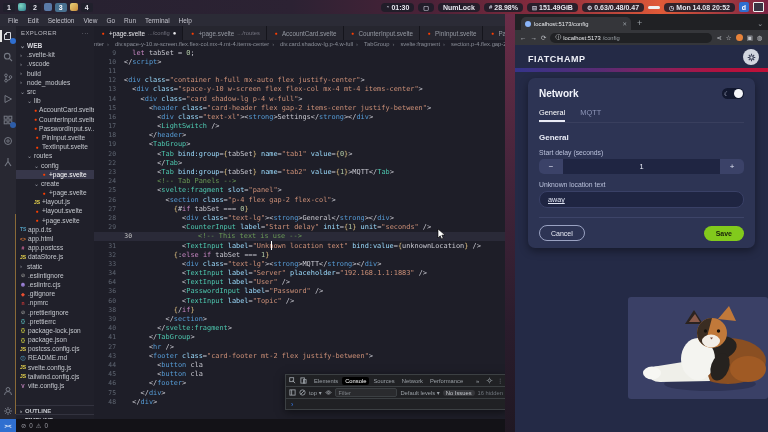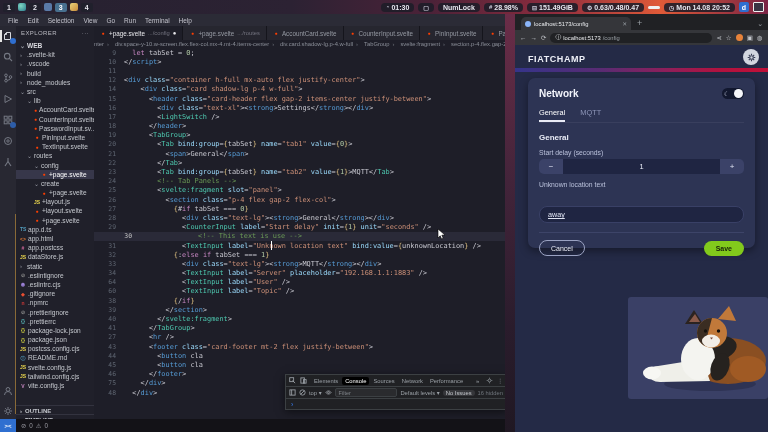--- a/index.html
+++ b/index.html
@@ -99,21 +99,21 @@
   .lswitch .moon{font-size:6px;color:#cfd4ea;margin-left:2px;}
   .lswitch .knob{position:absolute;right:1px;top:1px;width:9px;height:9px;border-radius:50%;background:#f5f6fa;}
   .ctabs{display:flex;gap:15px;margin-top:9px;font-size:7.4px;color:#8e96b8;border-bottom:1px solid rgba(255,255,255,.06);}
   .ctab{padding-bottom:3px;}
   .ctab.on{color:#fff;border-bottom:2px solid #e9ebf5;}
   .csection{margin-top:10px;font-size:8px;font-weight:bold;}
   .clabel{margin-top:7px;font-size:6.8px;color:#b9c0da;}
   .counter{margin-top:3px;height:15px;display:flex;border-radius:5px;overflow:hidden;}
   .cbtn{width:24px;background:#3b4268;display:flex;align-items:center;justify-content:center;font-size:8px;color:#dfe3f2;}
   .cval{flex:1;background:#1f2542;display:flex;align-items:center;justify-content:center;font-size:7.4px;}
-  .tinput{margin-top:18px;height:15px;border-radius:8px;background:#1f2542;border:1px solid #394066;display:flex;align-items:center;padding-left:8px;font-size:7.2px;color:#dfe3f2;text-decoration:underline;}
+  .tinput{margin-top:3px;height:15px;border-radius:8px;background:#1f2542;border:1px solid #394066;display:flex;align-items:center;padding-left:8px;font-size:7.2px;color:#dfe3f2;text-decoration:underline;}
   .cdivider{margin-top:9px;height:1px;background:#3d4468;}
   .cfoot{margin-top:7px;display:flex;justify-content:space-between;align-items:center;}
   .btn-cancel{height:14px;padding:0 11px;border-radius:8px;border:1px solid #9aa2c2;display:flex;align-items:center;font-size:7px;color:#e8ebf5;}
   .btn-save{height:15px;padding:0 12px;border-radius:8px;background:#82ca1c;display:flex;align-items:center;font-size:7px;font-weight:bold;color:#18220a;}
   
   .catbox{position:absolute;left:113px;top:252px;width:140px;height:102px;background:#3a4066;border-radius:3px;}
   svg{display:block;}
 </style>
 </head>
 <body>
@@ -454,42 +454,43 @@
         <span class="crumb-sep">›</span>
         <span class="crumb-ico"></span>
         <span class="crumb">section.p-4.flex.gap-2.flex-col</span>
       </div>
 
     <div class="abs editor" id="code">
         <div class="cline"><span class="ln">9</span><span class="ct">  <span class="tk">let</span> tabSet = <span class="tn">0</span>;</span></div>
         <div class="cline"><span class="ln">10</span><span class="ct">&lt;/<span class="tt">script</span>&gt;</span></div>
         <div class="cline"><span class="ln">11</span><span class="ct"></span></div>
         <div class="cline"><span class="ln">12</span><span class="ct">&lt;<span class="tt">div</span> <span class="ta">class</span>=<span class="ts">"container h-full mx-auto flex justify-center"</span>&gt;</span></div>
+        <div class="cline"><span class="ln">13</span><span class="ct">  &lt;<span class="tt">div</span> <span class="ta">class</span>=<span class="ts">"space-y-10 w-screen flex flex-col mx-4 mt-4 items-center"</span>&gt;</span></div>
         <div class="cline"><span class="ln">14</span><span class="ct">    &lt;<span class="tt">div</span> <span class="ta">class</span>=<span class="ts">"card shadow-lg p-4 w-full"</span>&gt;</span></div>
         <div class="cline"><span class="ln">15</span><span class="ct">      &lt;<span class="tt">header</span> <span class="ta">class</span>=<span class="ts">"card-header flex gap-2 items-center justify-between"</span>&gt;</span></div>
         <div class="cline"><span class="ln">16</span><span class="ct">        &lt;<span class="tt">div</span> <span class="ta">class</span>=<span class="ts">"text-xl"</span>&gt;&lt;<span class="tt">strong</span>&gt;Settings&lt;/<span class="tt">strong</span>&gt;&lt;/<span class="tt">div</span>&gt;</span></div>
         <div class="cline"><span class="ln">17</span><span class="ct">        &lt;<span class="tt2">LightSwitch</span> /&gt;</span></div>
         <div class="cline"><span class="ln">18</span><span class="ct">      &lt;/<span class="tt">header</span>&gt;</span></div>
         <div class="cline"><span class="ln">19</span><span class="ct">      &lt;<span class="tt2">TabGroup</span>&gt;</span></div>
         <div class="cline"><span class="ln">20</span><span class="ct">        &lt;<span class="tt2">Tab</span> <span class="ta">bind:group</span>=<span class="tb">{</span>tabSet<span class="tb">}</span> <span class="ta">name</span>=<span class="ts">"tab1"</span> <span class="ta">value</span>=<span class="tb">{</span><span class="tn">0</span><span class="tb">}</span>&gt;</span></div>
-        <div class="cline"><span class="ln">21</span><span class="ct">          &lt;<span class="tt">span</span>&gt;General&lt;/<span class="tt">span</span>&gt;</span></div>
         <div class="cline"><span class="ln">22</span><span class="ct">        &lt;/<span class="tt2">Tab</span>&gt;</span></div>
         <div class="cline"><span class="ln">23</span><span class="ct">        &lt;<span class="tt2">Tab</span> <span class="ta">bind:group</span>=<span class="tb">{</span>tabSet<span class="tb">}</span> <span class="ta">name</span>=<span class="ts">"tab2"</span> <span class="ta">value</span>=<span class="tb">{</span><span class="tn">1</span><span class="tb">}</span>&gt;MQTT&lt;/<span class="tt2">Tab</span>&gt;</span></div>
         <div class="cline"><span class="ln">24</span><span class="ct">        <span class="tc">&lt;!-- Tab Panels --&gt;</span></span></div>
         <div class="cline"><span class="ln">25</span><span class="ct">        &lt;<span class="tt2">svelte:fragment</span> <span class="ta">slot</span>=<span class="ts">"panel"</span>&gt;</span></div>
         <div class="cline"><span class="ln">26</span><span class="ct">          &lt;<span class="tt">section</span> <span class="ta">class</span>=<span class="ts">"p-4 flex gap-2 flex-col"</span>&gt;</span></div>
         <div class="cline"><span class="ln">27</span><span class="ct">            <span class="tb">{</span>#<span class="tk">if</span> tabSet === <span class="tn">0</span><span class="tb">}</span></span></div>
         <div class="cline"><span class="ln">28</span><span class="ct">              &lt;<span class="tt">div</span> <span class="ta">class</span>=<span class="ts">"text-lg"</span>&gt;&lt;<span class="tt">strong</span>&gt;General&lt;/<span class="tt">strong</span>&gt;&lt;/<span class="tt">div</span>&gt;</span></div>
         <div class="cline"><span class="ln">29</span><span class="ct">              &lt;<span class="tt2">CounterInput</span> <span class="ta">label</span>=<span class="ts">"Start delay"</span> <span class="ta">init</span>=<span class="tb">{</span><span class="tn">1</span><span class="tb">}</span> <span class="ta">unit</span>=<span class="ts">"seconds"</span> /&gt;</span></div>
         <div class="cline cur"><span class="ln">30</span><span class="ct">              <span class="tc">&lt;!-- This text is use --&gt;</span></span></div>
         <div class="cline"><span class="ln">31</span><span class="ct">              &lt;<span class="tt2">TextInput</span> <span class="ta">label</span>=<span class="ts">"Unknown location text"</span> <span class="ta">bind:value</span>=<span class="tb">{</span>unknownLocation<span class="tb">}</span> /&gt;</span></div>
         <div class="cline"><span class="ln">32</span><span class="ct">            <span class="tb">{</span>:<span class="tk">else</span> <span class="tk">if</span> tabSet === <span class="tn">1</span><span class="tb">}</span></span></div>
         <div class="cline"><span class="ln">33</span><span class="ct">              &lt;<span class="tt">div</span> <span class="ta">class</span>=<span class="ts">"text-lg"</span>&gt;&lt;<span class="tt">strong</span>&gt;MQTT&lt;/<span class="tt">strong</span>&gt;&lt;/<span class="tt">div</span>&gt;</span></div>
         <div class="cline"><span class="ln">34</span><span class="ct">              &lt;<span class="tt2">TextInput</span> <span class="ta">label</span>=<span class="ts">"Server"</span> <span class="ta">placeholder</span>=<span class="ts">"192.168.1.1:1883"</span> /&gt;</span></div>
         <div class="cline"><span class="ln">64</span><span class="ct">              &lt;<span class="tt2">TextInput</span> <span class="ta">label</span>=<span class="ts">"User"</span> /&gt;</span></div>
+        <div class="cline"><span class="ln">36</span><span class="ct">              &lt;<span class="tt2">PasswordInput</span> <span class="ta">label</span>=<span class="ts">"Password"</span> /&gt;</span></div>
         <div class="cline"><span class="ln">60</span><span class="ct">              &lt;<span class="tt2">TextInput</span> <span class="ta">label</span>=<span class="ts">"Topic"</span> /&gt;</span></div>
         <div class="cline"><span class="ln">38</span><span class="ct">            <span class="tb">{</span>/<span class="tk">if</span><span class="tb">}</span></span></div>
         <div class="cline"><span class="ln">39</span><span class="ct">          &lt;/<span class="tt">section</span>&gt;</span></div>
         <div class="cline"><span class="ln">40</span><span class="ct">        &lt;/<span class="tt2">svelte:fragment</span>&gt;</span></div>
         <div class="cline"><span class="ln">41</span><span class="ct">      &lt;/<span class="tt2">TabGroup</span>&gt;</span></div>
         <div class="cline"><span class="ln">27</span><span class="ct">      &lt;<span class="tt">hr</span> /&gt;</span></div>
         <div class="cline"><span class="ln">43</span><span class="ct">      &lt;<span class="tt">footer</span> <span class="ta">class</span>=<span class="ts">"card-footer mt-2 flex justify-between"</span>&gt;</span></div>
         <div class="cline"><span class="ln">44</span><span class="ct">        &lt;<span class="tt">button</span> cla</span></div>
         <div class="cline"><span class="ln">45</span><span class="ct">        &lt;<span class="tt">button</span> cla</span></div>
         <div class="cline"><span class="ln">46</span><span class="ct">      &lt;/<span class="tt">footer</span>&gt;</span></div>

